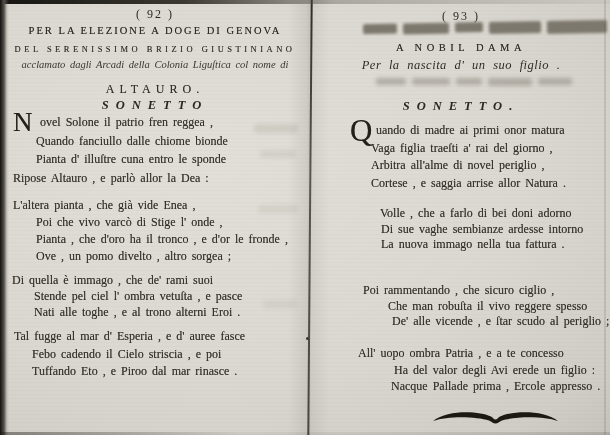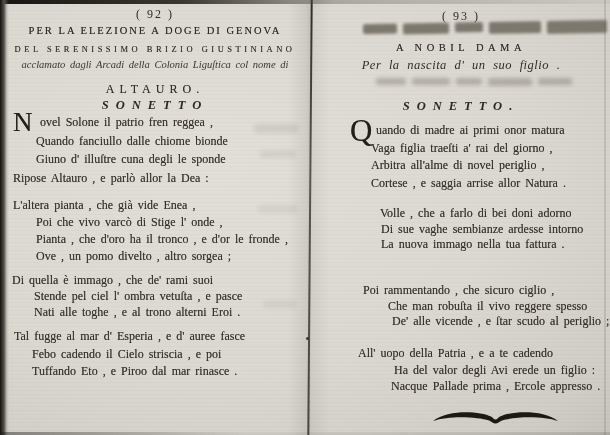--- a/index.html
+++ b/index.html
@@ -65,21 +65,21 @@
     <div class="centered t-caps inky" style="top:25px;">PER LA ELEZIONE A DOGE DI GENOVA</div>
     <div class="centered t-caps2 inky" style="top:44px;">DEL SERENISSIMO BRIZIO GIUSTINIANO</div>
     <div class="centered t-ital" style="top:59px;">acclamato dagli Arcadi della Colonia Liguſtica col nome di</div>
     <div class="centered t-name inky" style="top:82px;">ALTAURO.</div>
     <div class="centered sonetto" style="top:98px;">SONETTO</div>
 
     <div class="stanza inky" style="top:113px;left:5px;line-height:18.5px;">
       <span class="dropcap">N</span>
       <div class="line" style="margin-left:27px;">ovel Solone il patrio fren reggea ,</div>
       <div class="line" style="margin-left:23px;">Quando fanciullo dalle chiome bionde</div>
-      <div class="line" style="margin-left:23px;">Giuno d' illuſtre cuna degli le sponde</div>
+      <div class="line" style="margin-left:23px;">Pianta d' illuſtre cuna entro le sponde</div>
       <div class="line" style="">Ripose Altauro , e parlò allor la Dea :</div>
     </div>
 
     <div class="stanza inky" style="top:197px;left:5px;line-height:17px;">
       <div class="line">L'altera pianta , che già vide Enea ,</div>
       <div class="line" style="margin-left:23px;">Poi che vivo varcò di Stige l' onde ,</div>
       <div class="line" style="margin-left:23px;">Pianta , che d'oro ha il tronco , e d'or le fronde ,</div>
       <div class="line" style="margin-left:23px;">Ove , un pomo divelto , altro sorgea ;</div>
     </div>
 
@@ -137,21 +137,21 @@
       <div class="line" style="margin-left:27px;">La nuova immago nella tua fattura .</div>
     </div>
 
     <div class="stanza inky" style="top:283px;left:45px;line-height:15.5px;">
       <div class="line">Poi rammentando , che sicuro ciglio ,</div>
       <div class="line" style="margin-left:25px;">Che man robuſta il vivo reggere spesso</div>
       <div class="line" style="margin-left:29px;">De' alle vicende , e ſtar scudo al periglio ;</div>
     </div>
 
     <div class="stanza inky" style="top:345px;left:40px;line-height:16.5px;">
-      <div class="line">All' uopo della Patria , e a te cadendo</div>
+      <div class="line">All' uopo ombra Patria , e a te concesso</div>
       <div class="line" style="margin-left:36px;">Ha del valor degli Avi erede un figlio :</div>
       <div class="line" style="margin-left:33px;">Nacque Pallade prima , Ercole appresso .</div>
     </div>
 
     <svg class="flourish" style="left:112px;top:406px;" width="134" height="22" viewBox="0 0 134 22">
       <path d="M3,15 C18,3 50,5 61,10.5 C63.5,12 63.5,13.5 65.5,13.5 C67.5,13.5 67.5,12 70,10.5 C81,5 113,3 128,15
                C113,9.5 84,10.5 72,14.5 C69,15.8 68,17.5 65.5,17.5 C63,17.5 62,15.8 59,14.5
                C47,10.5 18,9.5 3,15 Z" fill="#1c1913"></path>
     </svg>
   </div>

